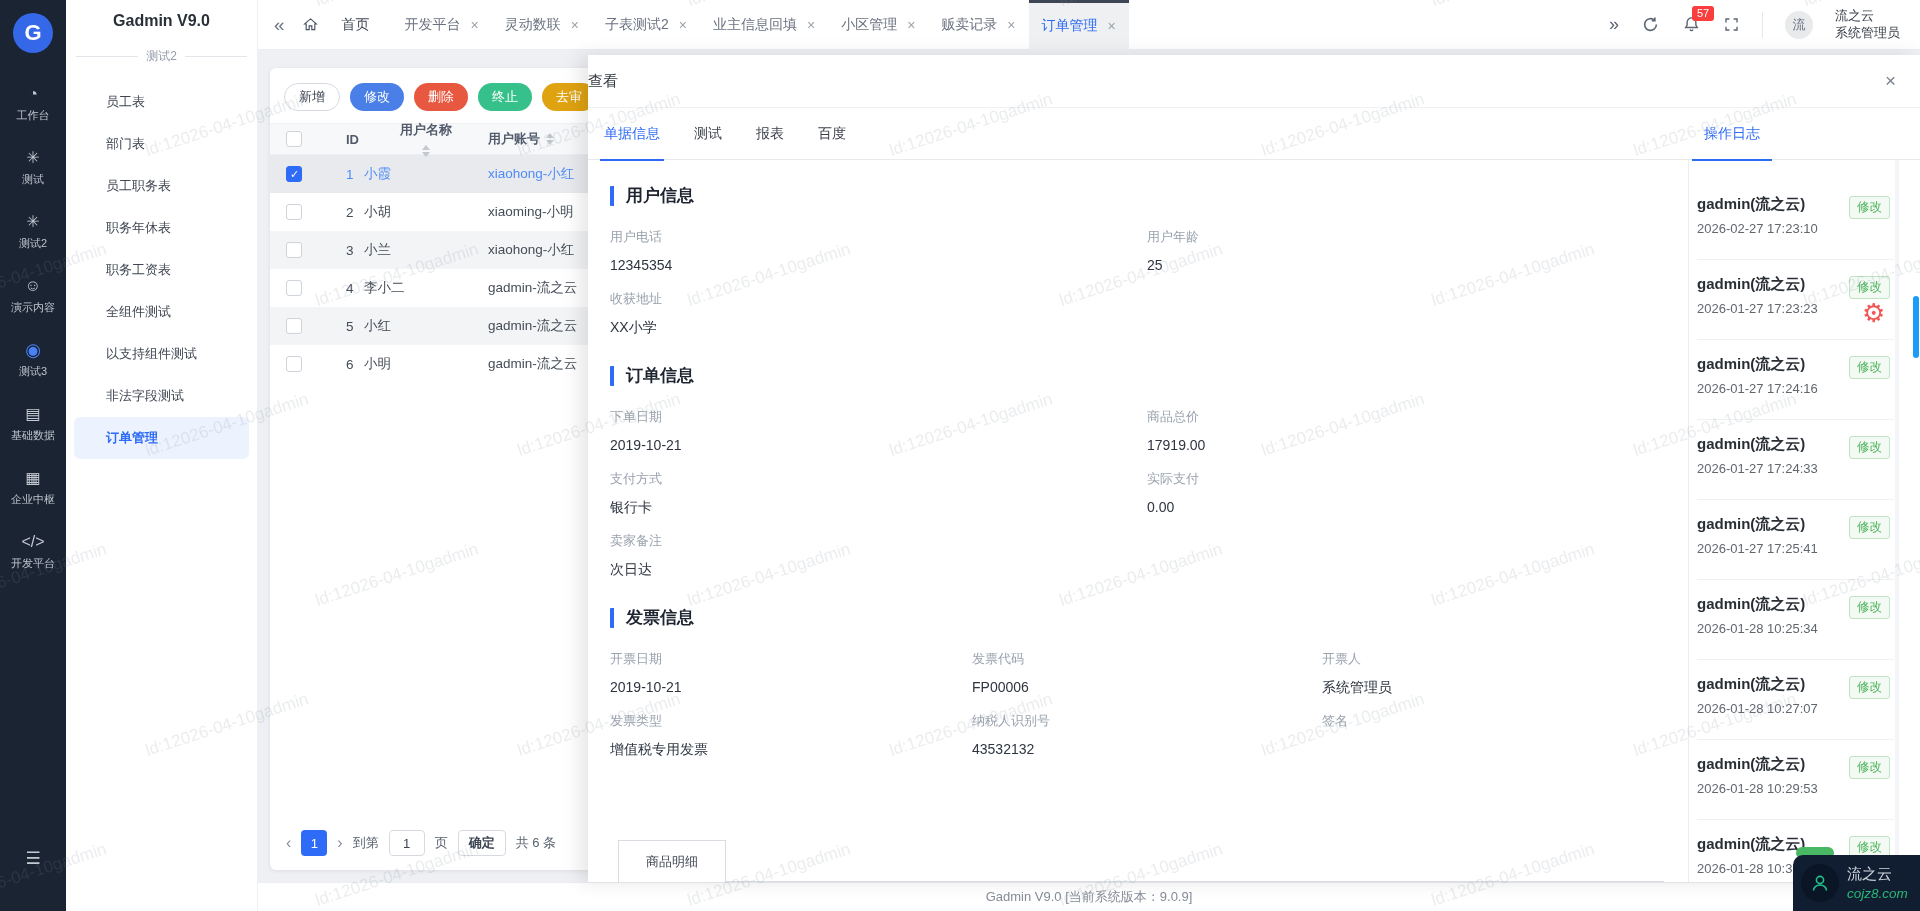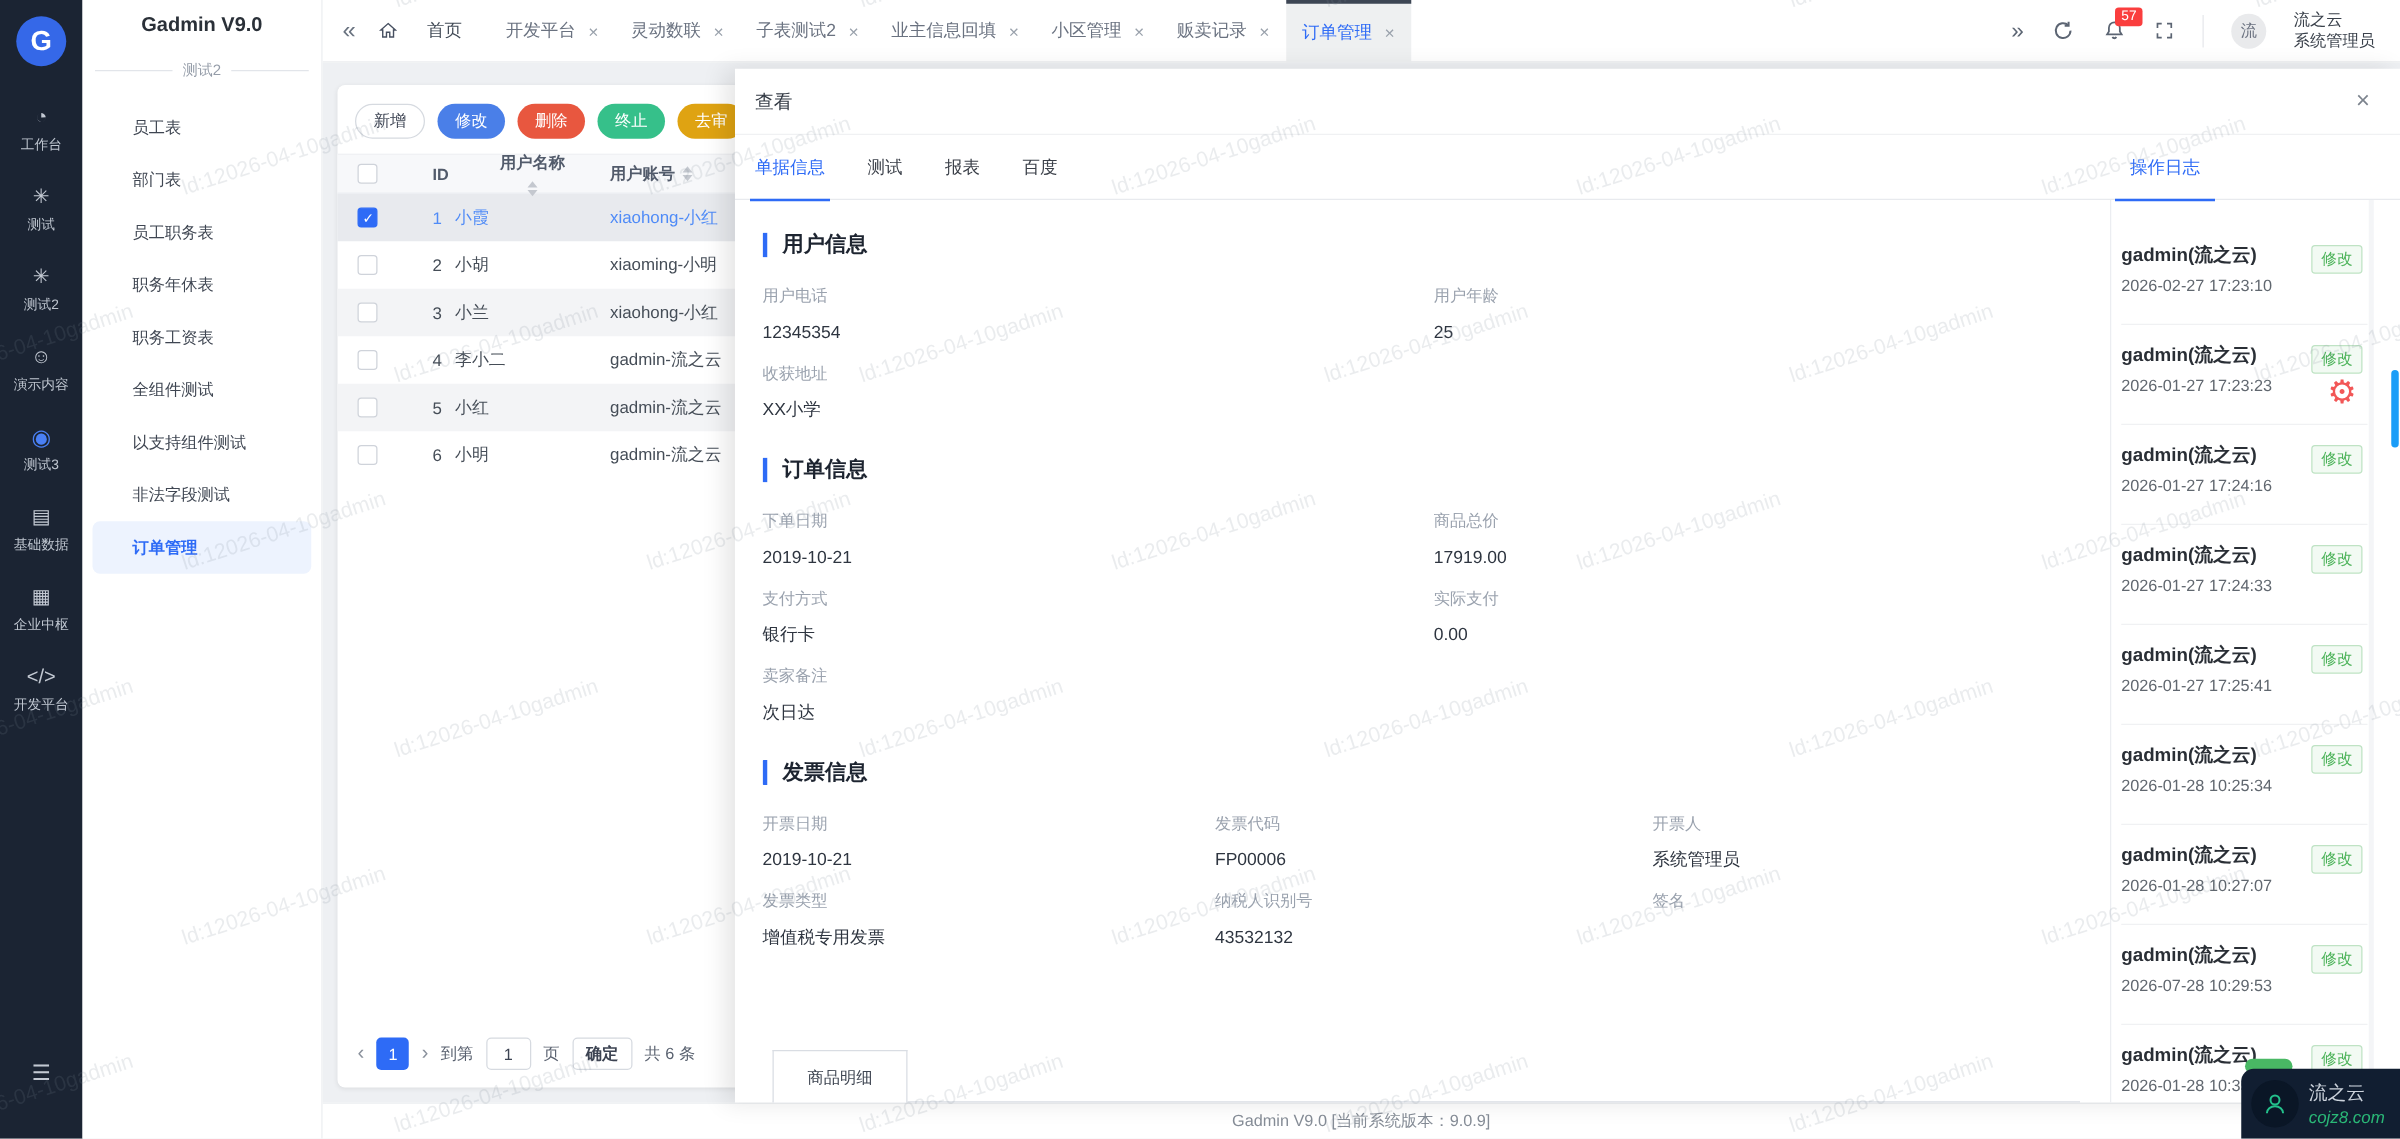--- a/index.html
+++ b/index.html
@@ -69,21 +69,21 @@
   .car-up { width:0; height:0; border-left:4px solid transparent; border-right:4px solid transparent; border-bottom:5px solid #c4c8cf; }
   .car-dn { width:0; height:0; border-left:4px solid transparent; border-right:4px solid transparent; border-top:5px solid #c4c8cf; }
   .pagination { position:absolute; left:16px; bottom:14px; display:flex; align-items:center; gap:10px; font-size:13px; color:#5a6270; }
   .pg-arrow { color:#8a919c; font-size:16px; cursor:pointer; }
   .pg-num { width:26px; height:26px; background:#2e6bf6; color:#fff; border-radius:4px; display:flex; align-items:center; justify-content:center; cursor:pointer; }
   .pg-input { width:36px; height:26px; border:1px solid #d6dae0; border-radius:4px; text-align:center; font-size:13px; color:#3c4352; background:#fff; }
   .pg-btn { height:26px; padding:0 10px; border:1px solid #d6dae0; border-radius:4px; background:#fff; font-weight:bold; color:#3c4352; font-size:13px; display:flex; align-items:center; cursor:pointer; }
 
   
   .modal { position:absolute; left:588px; top:55px; width:1332px; height:827px; background:#fff; box-shadow:-8px 0 18px rgba(0,0,0,.10); z-index:40; }
-  .m-head { height:53px; border-bottom:1px solid #f0f1f3; display:flex; align-items:center; padding-left:16px; font-size:15px; color:#333a44; }
+  .m-head { height:53px; border-bottom:1px solid #f0f1f3; display:flex; align-items:center; font-size:15px; color:#333a44; }
   .m-close { position:absolute; right:24px; top:15px; font-size:19px; color:#7c838d; cursor:pointer; }
   .m-tabsrow { position:absolute; left:0; top:53px; width:100%; height:52px; border-bottom:1px solid #e8eaee; }
   .m-tabs { display:flex; gap:34px; padding-left:16px; height:52px; }
   .m-tab { height:52px; display:flex; align-items:center; font-size:14px; color:#3a3f48; cursor:pointer; position:relative; }
   .m-tab.active { color:#2e6bf6; }
   .m-tab.active::after { content:""; position:absolute; left:-4px; right:-4px; bottom:-1px; height:2px; background:#2e6bf6; }
   .log-tab { position:absolute; left:1104px; top:0; width:80px; height:52px; display:flex; align-items:center; justify-content:center; font-size:14px; color:#2e6bf6; cursor:pointer; }
   .log-tab::after { content:""; position:absolute; left:0; right:0; bottom:-1px; height:2px; background:#2e6bf6; }
   .m-form { position:absolute; left:0; top:105px; width:1100px; bottom:0; padding:26px 0 0 22px; overflow:hidden; }
   .sec-title { font-size:17px; font-weight:bold; color:#1d2430; border-left:4px solid #2e6bf6; border-radius:1px; padding-left:12px; line-height:20px; margin-bottom:22px; }
@@ -495,21 +495,21 @@
           <div class="log-time">2026-01-28 10:25:34</div>
           <span class="log-badge">修改</span>
         </div>
         <div class="log-entry">
           <div class="log-user">gadmin(流之云)</div>
           <div class="log-time">2026-01-28 10:27:07</div>
           <span class="log-badge">修改</span>
         </div>
         <div class="log-entry">
           <div class="log-user">gadmin(流之云)</div>
-          <div class="log-time">2026-07-28 10:29:53</div>
+          <div class="log-time">2026-01-28 10:29:53</div>
           <span class="log-badge">修改</span>
         </div>
         <div class="log-entry">
           <div class="log-user">gadmin(流之云)</div>
           <div class="log-time">2026-01-28 10:35:5</div>
           <span class="log-badge">修改</span>
         </div>
     </div>
   </div>
 

